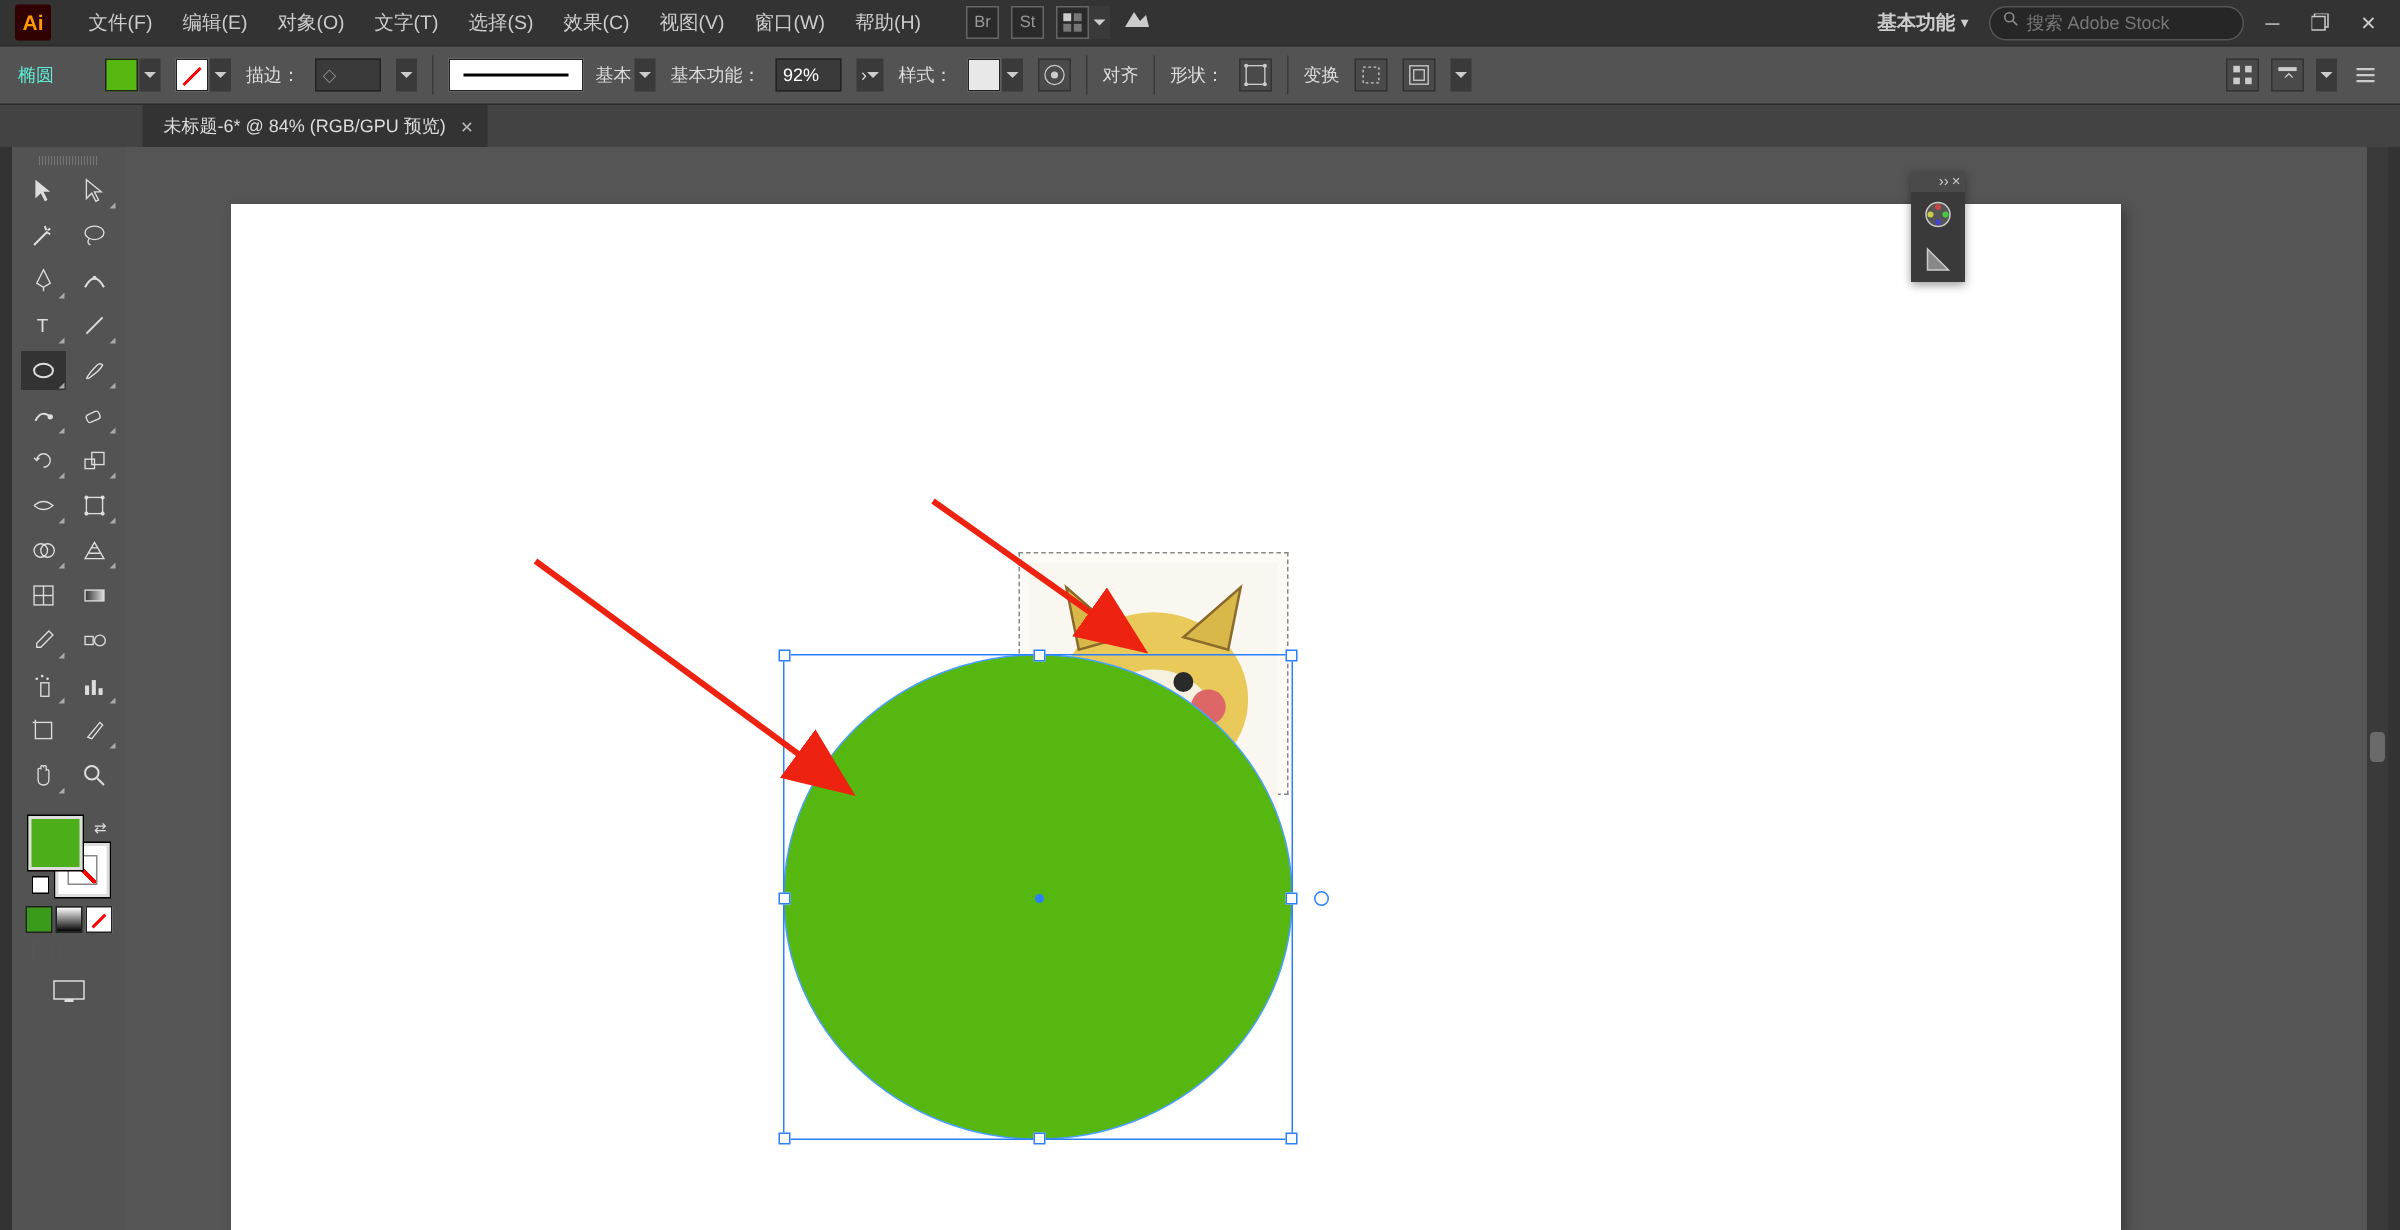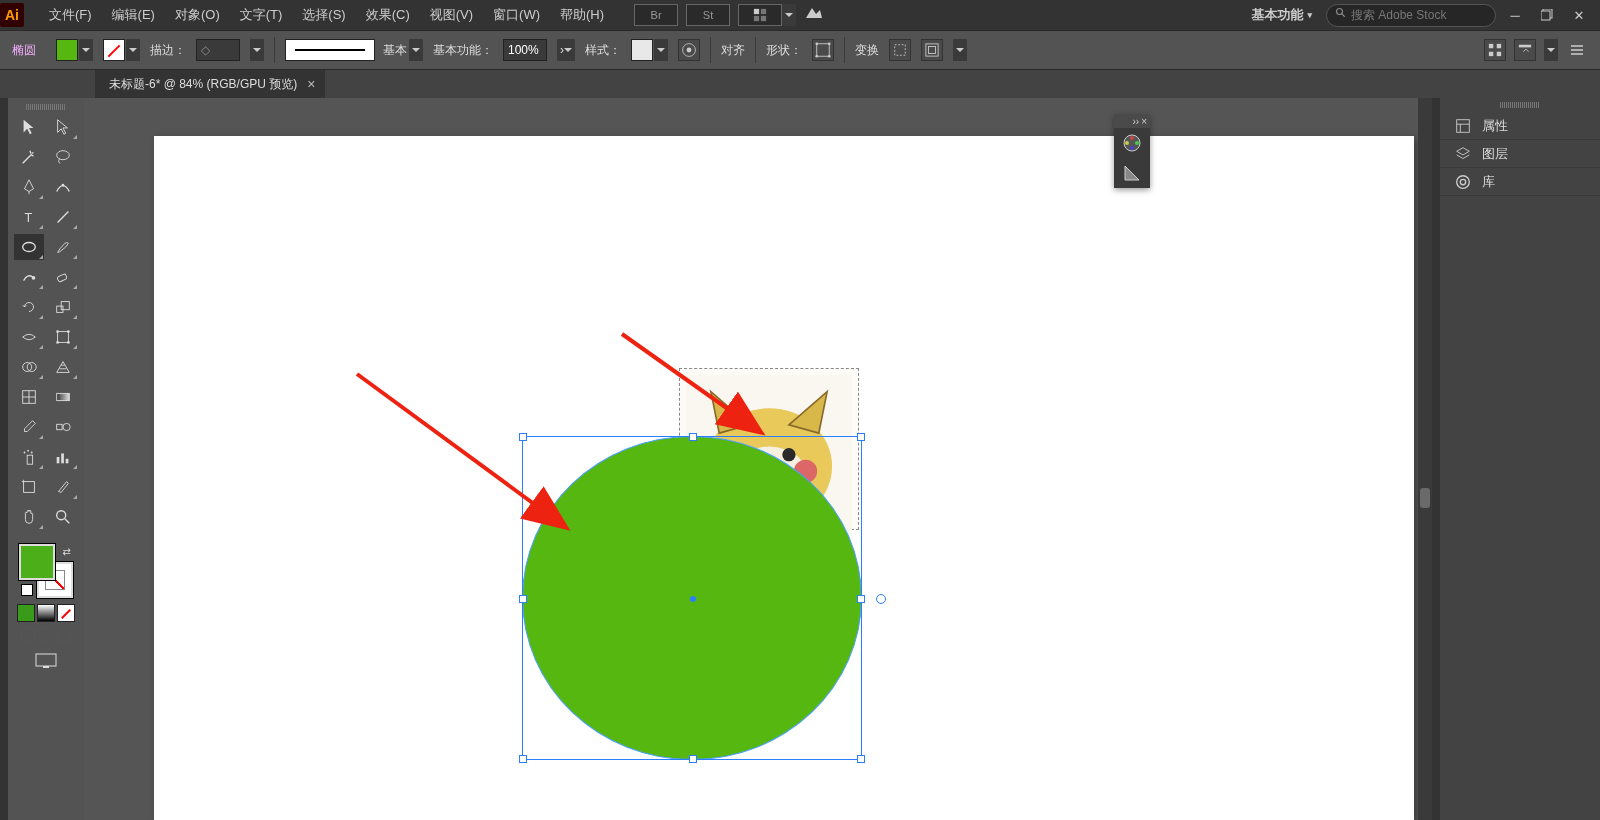--- a/index.html
+++ b/index.html
@@ -1,31 +1,31 @@
 <!DOCTYPE html>
 <html><head>
 <meta charset="utf-8">
 <style>
 * { margin: 0; padding: 0; box-sizing: border-box; font-family: "Microsoft YaHei", Arial, sans-serif; user-select: none; }
 body { width: 1600px; height: 820px; background: #333333; overflow: hidden; position: relative; }
 
 
-.menubar { height: 30px; background: #333333; display: flex; align-items: center; color: #ccc; font-size: 13px; }
+.menubar { height: 30px; background: #333333; display: flex; align-items: center; padding-left: 10px; color: #ccc; font-size: 13px; }
 .logo { width: 24px; height: 24px; background: #310000; color: #ff9a00; font-weight: bold; display: flex; align-items: center; justify-content: center; font-size: 14px; margin-right: 15px; border-radius: 2px; }
 .menubar-item { padding: 0 10px; cursor: pointer; }
 .menubar-spacer { flex: 1; }
 .menubar-right { display: flex; align-items: center; gap: 6px; padding-right: 8px; }
 .ws-dropdown { color: #ccc; font-size: 13px; padding: 0 8px; display: flex; align-items: center; gap: 4px; font-weight: bold; }
 .search-box { background: #262626; border: 1px solid #555; border-radius: 12px; padding: 2px 8px; display: flex; gap: 4px; color: #888; font-size: 12px; width: 170px; }
 .win-btn { width: 26px; height: 20px; display: flex; align-items: center; justify-content: center; color: #ccc; }
-.icon-box { width: 44px; height: 22px; border: 1px solid #666; display:flex; align-items:center; justify-content:center; font-size:11px; color:#999; background:#2a2a2a; }
+.icon-box { width: 22px; height: 22px; border: 1px solid #666; display:flex; align-items:center; justify-content:center; font-size:11px; color:#999; background:#2a2a2a; }
 
 
 .controlbar { height: 40px; background: #535353; border-top: 1px solid #2a2a2a; border-bottom: 1px solid #2a2a2a; display: flex; align-items: center; padding: 0 12px; gap: 10px; color: #ddd; font-size: 12px; }
-.tool-label { color: #f0abfc; margin-right: 10px; }
+.tool-label { color: #5eead4; margin-right: 24px; }
 .swatch { width: 22px; height: 22px; border: 1px solid #222; display:inline-block; }
 .swatch-wrap { display:flex; align-items:center; gap:1px; }
 .dd { width: 14px; height: 22px; background: #3a3a3a; display:flex; align-items:center; justify-content:center; }
 .dd::after { content: ""; border-left: 4px solid transparent; border-right: 4px solid transparent; border-top: 4px solid #ccc; }
 .ctrl-label { color: #ddd; }
 .num-input { width: 44px; height: 22px; background: #3a3a3a; border: 1px solid #222; color: #fff; padding: 0 4px; display:flex; align-items:center; }
 .stroke-preview { width: 90px; height: 22px; background: #fff; border: 1px solid #222; position: relative; display:flex; align-items:center; justify-content:center;}
 .stroke-line { height: 2px; background: #000; width: 70px; }
 .sep { width: 1px; height: 26px; background: #3a3a3a; }
 .ctrl-icon { width: 22px; height: 22px; background: #4a4a4a; border: 1px solid #333; display:flex; align-items:center; justify-content:center; color:#ddd; font-size: 13px;}
@@ -168,21 +168,21 @@
   <div class="sep"></div>
   <div style="display:flex;align-items:center;gap:2px">
     <div class="stroke-preview">
         <div class="stroke-line"></div>
       </div>
     <span style="color:#ddd;margin-left:6px">基本</span>
     <div class="dd"></div>
   </div>
   <span class="ctrl-label">基本功能：</span>
   <div class="num-input">
-      <span>100%</span>
+      <span>92%</span>
     </div>
   <div class="dd" style="width:18px">›</div>
   <span class="ctrl-label">样式：</span>
   <div class="swatch-wrap">
       <span class="swatch" style="background:#e8e8e8"></span>
       <div class="dd"></div>
     </div>
   <div class="ctrl-icon">
     <svg viewBox="0 0 20 20" width="16" height="16">
         <circle cx="10" cy="10" r="8" fill="none" stroke="#ccc" stroke-width="1"></circle>
@@ -564,38 +564,13 @@
           </svg>
         </div>
     </div>
 
     <div class="scroll-v"></div>
     <div class="scroll-thumb-v"></div>
   </div>
 
   <div class="right-gap"></div>
 
-  <div class="right-panels">
-    <div class="right-grip"></div>
-    <div class="panel-row">
-      <svg viewBox="0 0 20 20">
-          <rect x="3" y="3" width="14" height="14" fill="none" stroke="#ccc"></rect>
-          <line x1="3" y1="8" x2="17" y2="8" stroke="#ccc"></line>
-          <line x1="7" y1="8" x2="7" y2="17" stroke="#ccc"></line>
-        </svg>
-      <span>属性</span>
-    </div>
-    <div class="panel-row">
-      <svg viewBox="0 0 20 20">
-          <path d="M10 3 L17 7 L10 11 L3 7 Z" fill="none" stroke="#ccc"></path>
-          <path d="M3 11 L10 15 L17 11" fill="none" stroke="#ccc"></path>
-        </svg>
-      <span>图层</span>
-    </div>
-    <div class="panel-row">
-      <svg viewBox="0 0 20 20">
-          <circle cx="10" cy="10" r="7" fill="none" stroke="#ccc" stroke-width="1.5"></circle>
-          <circle cx="10" cy="10" r="3" fill="none" stroke="#ccc" stroke-width="1.5"></circle>
-        </svg>
-      <span>库</span>
-    </div>
-  </div>
 </div>
 
 </body></html>

